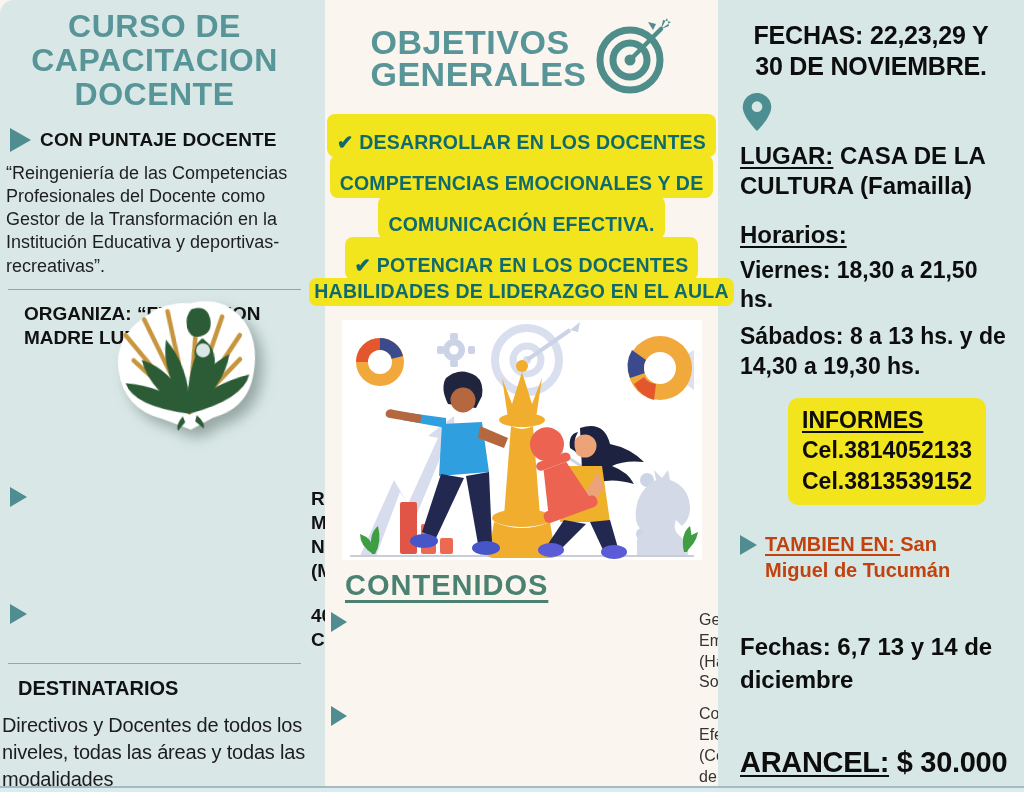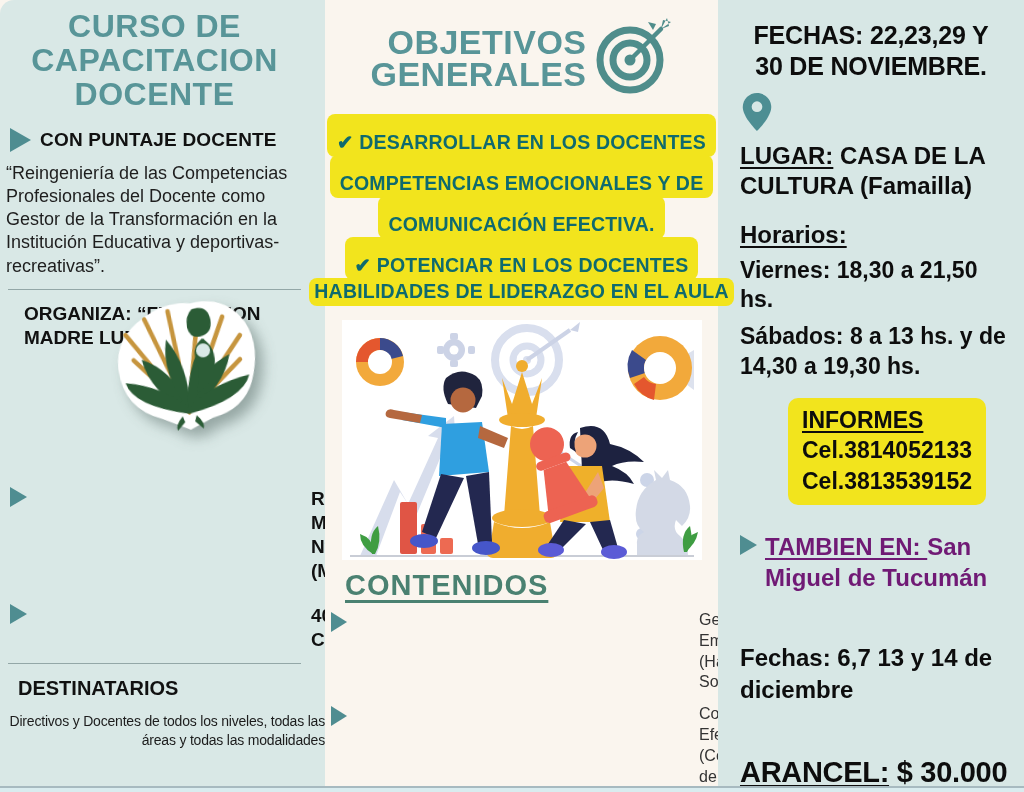--- a/index.html
+++ b/index.html
@@ -24,25 +24,25 @@
   .l-puntaje { margin:16px 0 0 10px; align-items:center;font-weight:bold; }
   .l-puntaje b { font-size:19px; color:#111; letter-spacing:.2px; }
   .l-quote { margin:10px 4px 0 6px; font-size:18px; line-height:1.29; color:#1e1e1e; }
   .l-hr { border:none; border-top:1.5px solid #93a7a7; margin:11px 8px 0 8px; }
   .l-organiza { margin:12px 0 0 24px; width:260px; font-size:19px; font-weight:bold; color:#111; line-height:1.25; }
   .l-logo { position:absolute; left:100px; top:292px; width:170px; height:140px; transform:rotate(-5deg); filter:drop-shadow(7px 9px 7px rgba(40,60,55,.38)); }
   .l-resol { margin:138px 0 0 10px; }
   .l-resol span, .l-horas span { font-size:19px; font-weight:bold; color:#111; line-height:1.25; width:292px; }
   .l-horas { margin:22px 0 0 10px; }
   .l-dest-title { margin:13px 0 0 18px; font-size:20px; font-weight:bold; color:#111; text-underline-offset:3px; }
-  .l-dest-text { margin:12px 0 0 2px; width:323px; font-size:14px; line-height:1.35; color:#1c1c1c; letter-spacing:-.2px;text-align:right; }
+  .l-dest-text { margin:12px 0 0 2px; width:323px; font-size:20px; line-height:1.35; color:#1c1c1c; letter-spacing:-.2px; }
 
   
   .m-head { display:flex; justify-content:center; align-items:center; gap:6px; margin-top:20px; }
-  .m-head-text { text-align:right; color:#589598; font-size:34px; line-height:.95; font-weight:600; letter-spacing:.5px; }
+  .m-head-text { text-align:left; color:#589598; font-size:34px; line-height:.95; font-weight:600; letter-spacing:.5px; }
   .m-target { width:80px; height:80px; flex:0 0 auto; margin-top:-4px; }
   .m-objectives { margin-top:20px; display:flex; flex-direction:column; align-items:center; position:relative; z-index:3; }
   .obj-line { background:#f2e41d; border-radius:8px; padding:17px 10px 3px; margin-top:-2px; font-size:19.5px; font-weight:bold; color:#0f6a6e; white-space:nowrap; letter-spacing:.2px; }
   .obj-line.wide { padding:2px 5px 3px; }
   .m-illo { margin:14px auto 0; width:360px; height:240px; background:#fff; position:relative; }
   .m-contenidos-title { margin:9px 0 8px 20px; font-size:29px; font-weight:bold; color:#4a8171; letter-spacing:1px; text-decoration:underline; text-underline-offset:5px; text-decoration-thickness:3px; }
   .m-items { margin-left:6px; width:384px; }
   .m-item { display:flex; gap:10px; margin-bottom:11px; }
   .m-item .tri { margin-top:2px; border-left-width:16px; border-top-width:10px; border-bottom-width:10px; }
   .m-item span { font-size:16px; line-height:1.3; color:#333; width:358px; }
@@ -51,21 +51,21 @@
   .r-fechas { font-size:25px; font-weight:bold; color:#0d0d0d; line-height:1.25; text-align:center; width:262px; letter-spacing:-.2px; }
   .r-pin { width:30px; height:38px; margin:10px 0 0 2px; }
   .r-lugar { margin-top:6px; font-size:24px; font-weight:bold; color:#0d0d0d; line-height:1.25; width:266px; }
   .r-horarios-label { margin-top:20px; font-size:24px; font-weight:bold; color:#0d0d0d; text-decoration:underline; text-underline-offset:3px; }
   .r-line { margin-top:7px; font-size:23px; font-weight:bold; color:#0d0d0d; line-height:1.3; width:268px; }
   .r-sabados { width:280px; margin-right:-14px; }
   .r-informes { margin:16px 0 0 48px; background:#f2e41d; border-radius:10px; padding:7px 14px 9px; width:fit-content; }
   .r-informes div { font-size:23px; font-weight:bold; color:#0d0d0d; line-height:1.32; }
   .r-tambien { margin-top:26px; gap:8px; }
   .r-tambien .tri { margin-top:4px; }
-  .r-tambien p { font-size:24px; font-weight:bold; color:#701a75; line-height:1.3; width:240px; }
+  .r-tambien p { font-size:20px; font-weight:bold; color:#c2410c; line-height:1.3; width:240px; }
   .r-tambien .u { font-weight:600; }
   .r-fechas2 { margin-top:48px; font-size:24px; font-weight:bold; color:#0d0d0d; line-height:1.35; width:266px; }
   .r-arancel { margin-top:50px; font-size:29px; font-weight:bold; color:#0d0d0d; white-space:nowrap; letter-spacing:-.3px; }
 </style>
 </head>
 <body>
 
 <div class="poster">
 
   <aside class="col-left">

